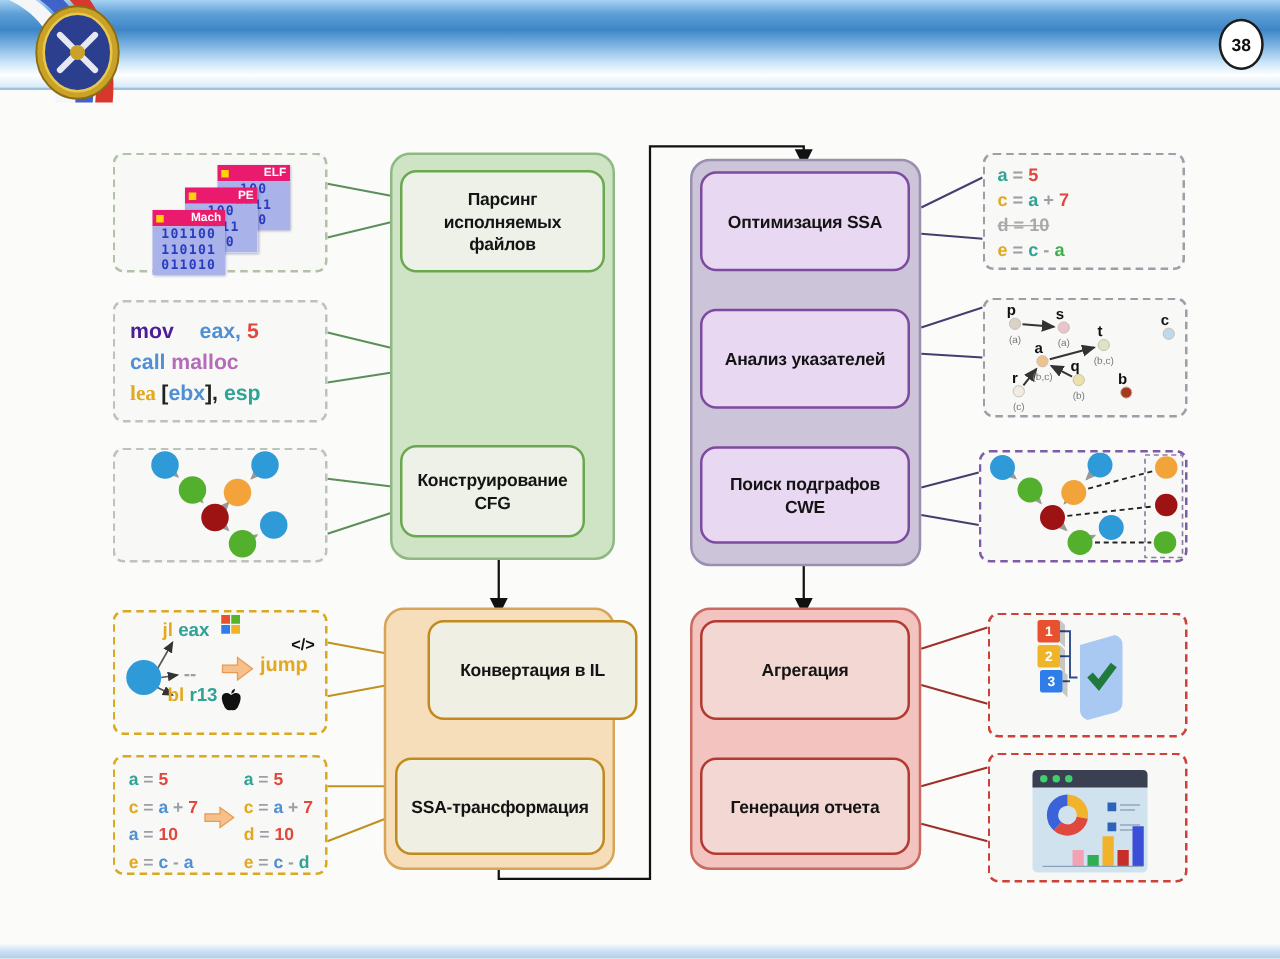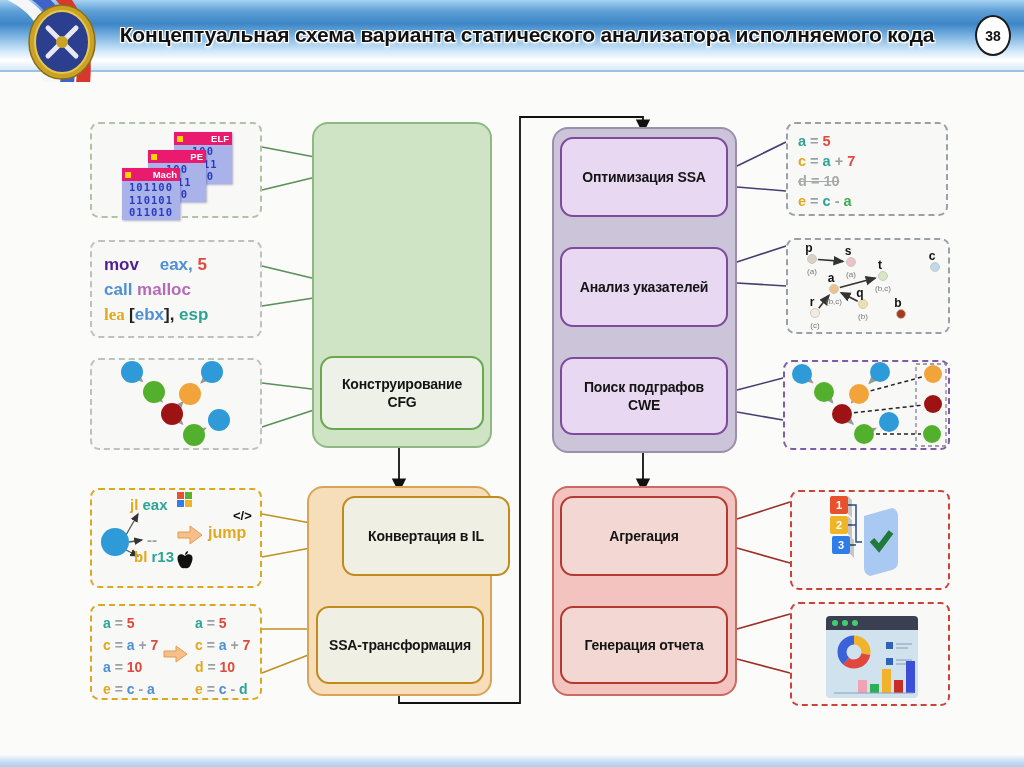--- a/index.html
+++ b/index.html
@@ -55,21 +55,20 @@
     <svg class="emblem" viewBox="0 0 118 82">
       <path d="M-6,-6 C34,10 50,30 44,84 L58,84 C64,28 44,4 6,-12 Z" fill="#f4f6f8"></path>
       <path d="M8,-12 C46,2 66,26 60,84 L74,84 C80,22 54,-4 22,-20 Z" fill="#3f63c8"></path>
       <path d="M24,-20 C58,-8 82,20 76,84 L90,84 C96,16 66,-14 38,-30 Z" fill="#d8372e"></path>
       <ellipse cx="62" cy="42" rx="33" ry="37" fill="#c9a227"></ellipse>
       <ellipse cx="62" cy="42" rx="27" ry="31" fill="#2b3f8e" stroke="#e8c84a" stroke-width="2"></ellipse>
       <path d="M48,28 L76,56 M76,28 L48,56" stroke="#e8e8f0" stroke-width="5" stroke-linecap="round"></path>
       <circle cx="62" cy="42" r="6" fill="#c9a227"></circle>
       <ellipse cx="62" cy="42" rx="33" ry="37" fill="none" stroke="#8a6d14" stroke-width="1.5"></ellipse>
     </svg>
-    <div class="hdr-title">Концептуальная схема варианта статического анализатора исполняемого кода</div>
     <div class="pagenum">38</div>
   </div>
 
   <svg class="absvg lines" width="1024" height="767">
     <defs>
       <marker id="mblack" markerWidth="9" markerHeight="9" refX="7" refY="4" orient="auto">
           <path d="M0,0 L8,4 L0,8 Z" fill="#111"></path>
         </marker>
       <marker id="mgray" markerWidth="8" markerHeight="8" refX="6" refY="3" orient="auto">
           <path d="M0,0 L7,3 L0,6 Z" fill="#999"></path>
@@ -118,21 +117,22 @@
 
     <g stroke="#9c2f28" stroke-width="1.6">
       <line x1="737" y1="519" x2="790" y2="502"></line>
         <line x1="737" y1="548" x2="790" y2="563"></line>
       <line x1="737" y1="629" x2="790" y2="614"></line>
         <line x1="737" y1="659" x2="790" y2="673"></line>
     </g>
   </svg>
 
   <div class="cont c-green" style="left:312px;top:122px;width:180px;height:326px;"></div>
-  <div class="box b-green" style="left:320px;top:356px;width:164px;height:74px;">Конструирование CFG</div>
+  <div class="box b-green" style="left:320px;top:136px;width:164px;height:82px;">Парсинг исполняемых файлов</div>
+  <div class="box b-green" style="left:320px;top:356px;width:148px;height:74px;">Конструирование CFG</div>
 
   <div class="cont c-orange" style="left:307px;top:486px;width:185px;height:210px;"></div>
   <div class="box b-orange" style="left:316px;top:496px;width:168px;height:80px;margin-left:26px;">Конвертация в IL</div>
   <div class="box b-orange" style="left:316px;top:606px;width:168px;height:78px;">SSA-трансформация</div>
 
   <div class="cont c-purple" style="left:552px;top:127px;width:185px;height:326px;"></div>
   <div class="box b-purple" style="left:560px;top:137px;width:168px;height:80px;">Оптимизация SSA</div>
   <div class="box b-purple" style="left:560px;top:247px;width:168px;height:80px;">Анализ указателей</div>
   <div class="box b-purple" style="left:560px;top:357px;width:168px;height:78px;">Поиск подграфов CWE</div>
 

